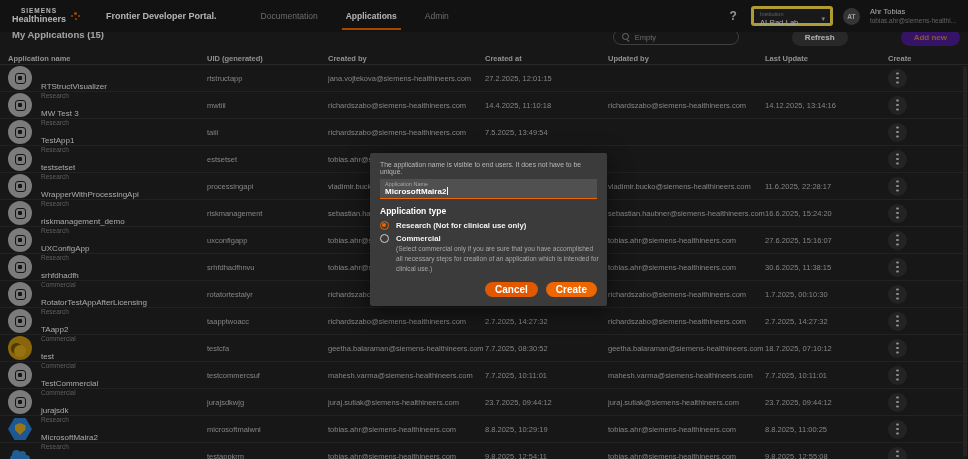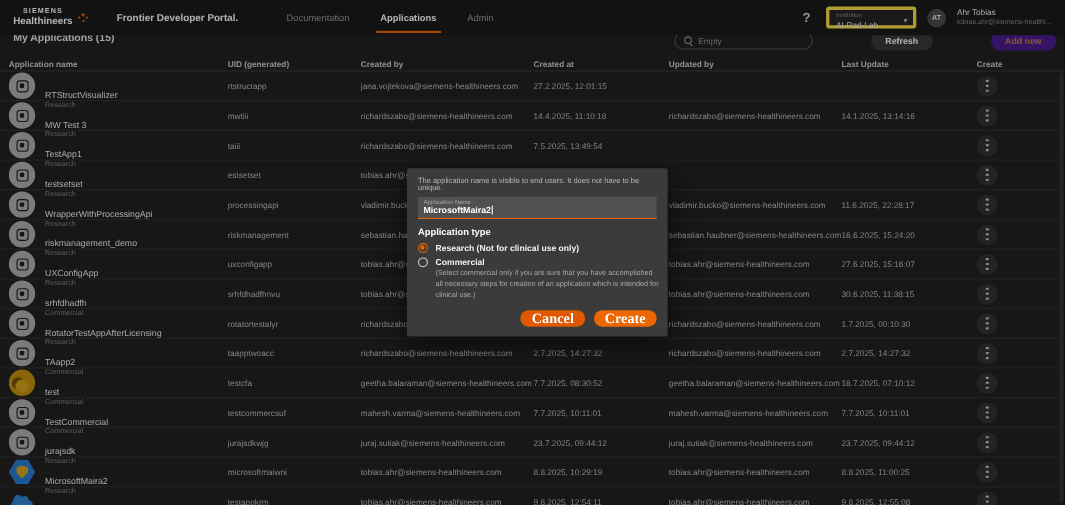--- a/index.html
+++ b/index.html
@@ -100,22 +100,22 @@
   .caret-bar { display:inline-block; width:1px; height:8px; background:#fff; vertical-align:-1px; margin-left:1px; }
   .m-type-label { font-size:8.5px; font-weight:bold; color:#fff; margin:7px 0 5px; }
   .radio-row { display:flex; align-items:center; gap:7px; margin-bottom:4px; cursor:pointer; }
   .radio { width:9px; height:9px; border-radius:50%; flex:none; position:relative; }
   .radio.sel { border:1.6px solid #ec6602; }
   .radio.sel::after { content:""; position:absolute; left:1px; top:1px; width:4px; height:4px; border-radius:50%; background:#ec6602; }
   .radio.unsel { border:1px solid #cfcfcf; }
   .radio-label { font-size:7.8px; font-weight:bold; color:#f2f2f2; }
   .m-comm-desc { margin-left:16px; width:204px; font-size:6.6px; line-height:1.5; color:#a8a8a8; }
   .m-buttons { display:flex; justify-content:flex-end; gap:8px; margin-top:8px; }
-  .m-btn { height:15px; border:0; border-radius:8px; padding:0 10px; font-size:13px; font-weight:bold;
-           color:#fff; font-family:Liberation Serif, serif; cursor:pointer; }
+  .m-btn { height:15px; border:0; border-radius:8px; padding:0 10px; font-size:10px; font-weight:bold;
+           color:#fff; font-family:Liberation Sans, sans-serif; cursor:pointer; }
   .m-btn-cancel { background:#e05800; }
   .m-btn-create { background:#ec6602; }
 </style>
 </head>
 <body>
 
 <div class="app">
 
   <div class="topbar">
     <div class="logo">
@@ -204,21 +204,21 @@
           </span>
           <div>
             <div class="nm">MW Test 3</div>
             <div class="tp">Research</div>
           </div>
         </div>
         <div class="cell">mwtiii</div>
         <div class="cell">richardszabo@siemens-healthineers.com</div>
         <div class="cell">14.4.2025, 11:10:18</div>
         <div class="cell">richardszabo@siemens-healthineers.com</div>
-        <div class="cell">14.1.2025, 13:14:16</div>
+        <div class="cell">14.12.2025, 13:14:16</div>
         <div class="cell">
           <span class="kebab">
             <i></i>
           </span>
         </div>
       </div>
       <div class="row grid-cols">
         <div class="cell name-cell">
           <span class="icw">
             <span class="ic-app">

